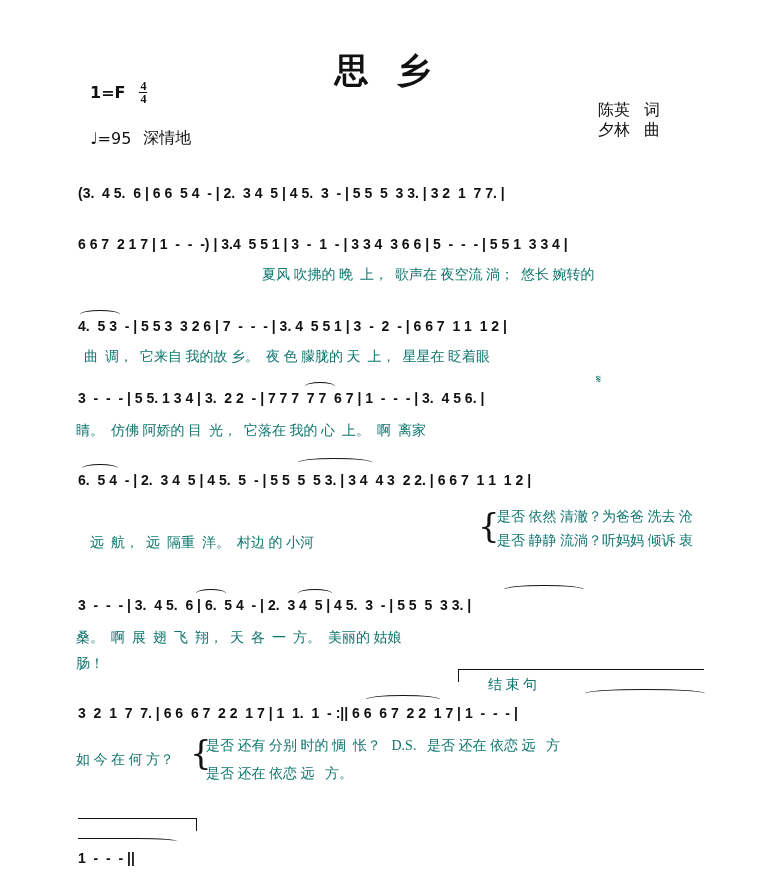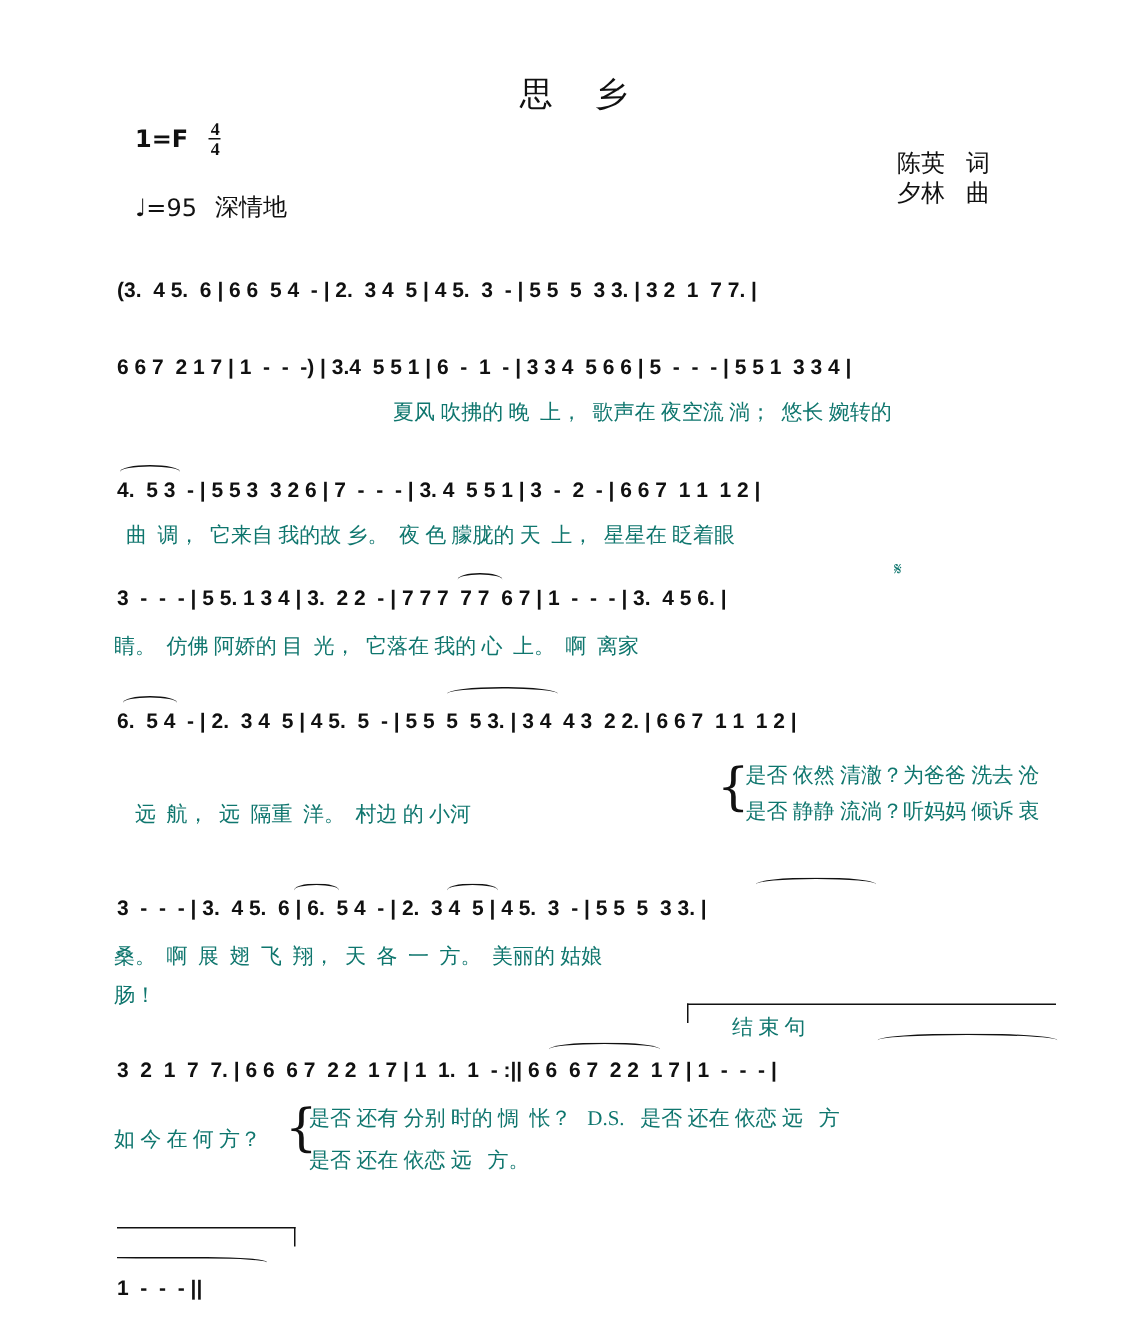--- a/index.html
+++ b/index.html
@@ -1,25 +1,25 @@
 <!DOCTYPE html>
 <html><head>
 <meta charset="utf-8">
 <style>
   html, body { margin:0; padding:0; background:#ffffff; }
   body { width:765px; height:891px; position:relative; overflow:hidden;
          font-family:"DejaVu Sans", "Liberation Sans", sans-serif; color:#111; }
   .abs { position:absolute; }
-  .title { left:0; width:765px; top:48px; text-align:center; font-size:22px; letter-spacing:28px; padding-left:28px; box-sizing:border-box; font-family:"DejaVu Sans", sans-serif; }
+  .title { left:0; width:765px; top:48px; text-align:center; font-size:34px; letter-spacing:28px; padding-left:28px; box-sizing:border-box; font-family:"DejaVu Sans", sans-serif;font-weight:bold; }
   .key { left:90px; top:80px; font-size:16px; font-weight:bold; display:flex; align-items:center; gap:14px; }
   .frac { display:inline-flex; flex-direction:column; align-items:center; font-size:12px; line-height:12px; font-family:"Liberation Serif", serif; font-weight:bold; }
   .frac span:first-child { border-bottom:1.5px solid #111; padding:0 1px; }
   .tempo { left:90px; top:128px; font-size:16px; display:flex; gap:12px; align-items:center; }
   .credits { left:598px; top:100px; font-size:16px; line-height:20px; }
-  .credits div { display:flex; gap:14px;font-family:Liberation Mono, monospace; }
+  .credits div { display:flex; gap:14px; }
   .row { position:absolute; left:0; width:765px; }
   .notes { position:absolute; font-weight:bold; font-size:14px; font-family:"Liberation Sans", sans-serif; white-space:pre; }
   .lyr { position:absolute; font-size:14px; font-family:"Liberation Serif", serif; white-space:pre; color:#0f766e; }
   .slur { position:absolute; border-top:1.5px solid #111; border-radius:50% 50% 0 0; height:8px; }
   .brace { position:absolute; font-size:34px; font-family:"DejaVu Serif", serif; line-height:34px; }
   .box { position:absolute; border-top:1.5px solid #111; }
 </style>
 </head>
 <body>
 
@@ -47,21 +47,21 @@
     <span>夕林</span>
     <span>曲</span>
   </div>
 </div>
 
 <div class="row" style="top:185px;">
   <div class="notes" style="left:78px; top:0;">(3.  4 5.  6 | 6 6  5 4  - | 2.  3 4  5 | 4 5.  3  - | 5 5  5  3 3. | 3 2  1  7 7. |</div>
 </div>
 
 <div class="row" style="top:236px;">
-  <div class="notes" style="left:78px; top:0;">6 6 7  2 1 7 | 1  -  -  -) | 3.4  5 5 1 | 6  -  1  - | 3 3 4  5 6 6 | 5  -  -  - | 5 5 1  3 3 4 |</div>
+  <div class="notes" style="left:78px; top:0;">6 6 7  2 1 7 | 1  -  -  -) | 3.4  5 5 1 | 3  -  1  - | 3 3 4  3 6 6 | 5  -  -  - | 5 5 1  3 3 4 |</div>
   <div class="lyr" style="left:262px; top:30px;">夏风 吹拂的 晚  上，  歌声在 夜空流 淌；  悠长 婉转的</div>
 </div>
 
 <div class="row" style="top:318px;">
   <div class="slur" style="left:80px; top:-8px; width:40px;"></div>
   <div class="notes" style="left:78px; top:0;">4.  5 3  - | 5 5 3  3 2 6 | 7  -  -  - | 3. 4  5 5 1 | 3  -  2  - | 6 6 7  1 1  1 2 |</div>
   <div class="lyr" style="left:84px; top:30px;">曲  调，  它来自 我的故 乡。  夜 色 朦胧的 天  上，  星星在 眨着眼</div>
 </div>
 
 <div class="row" style="top:390px;">

